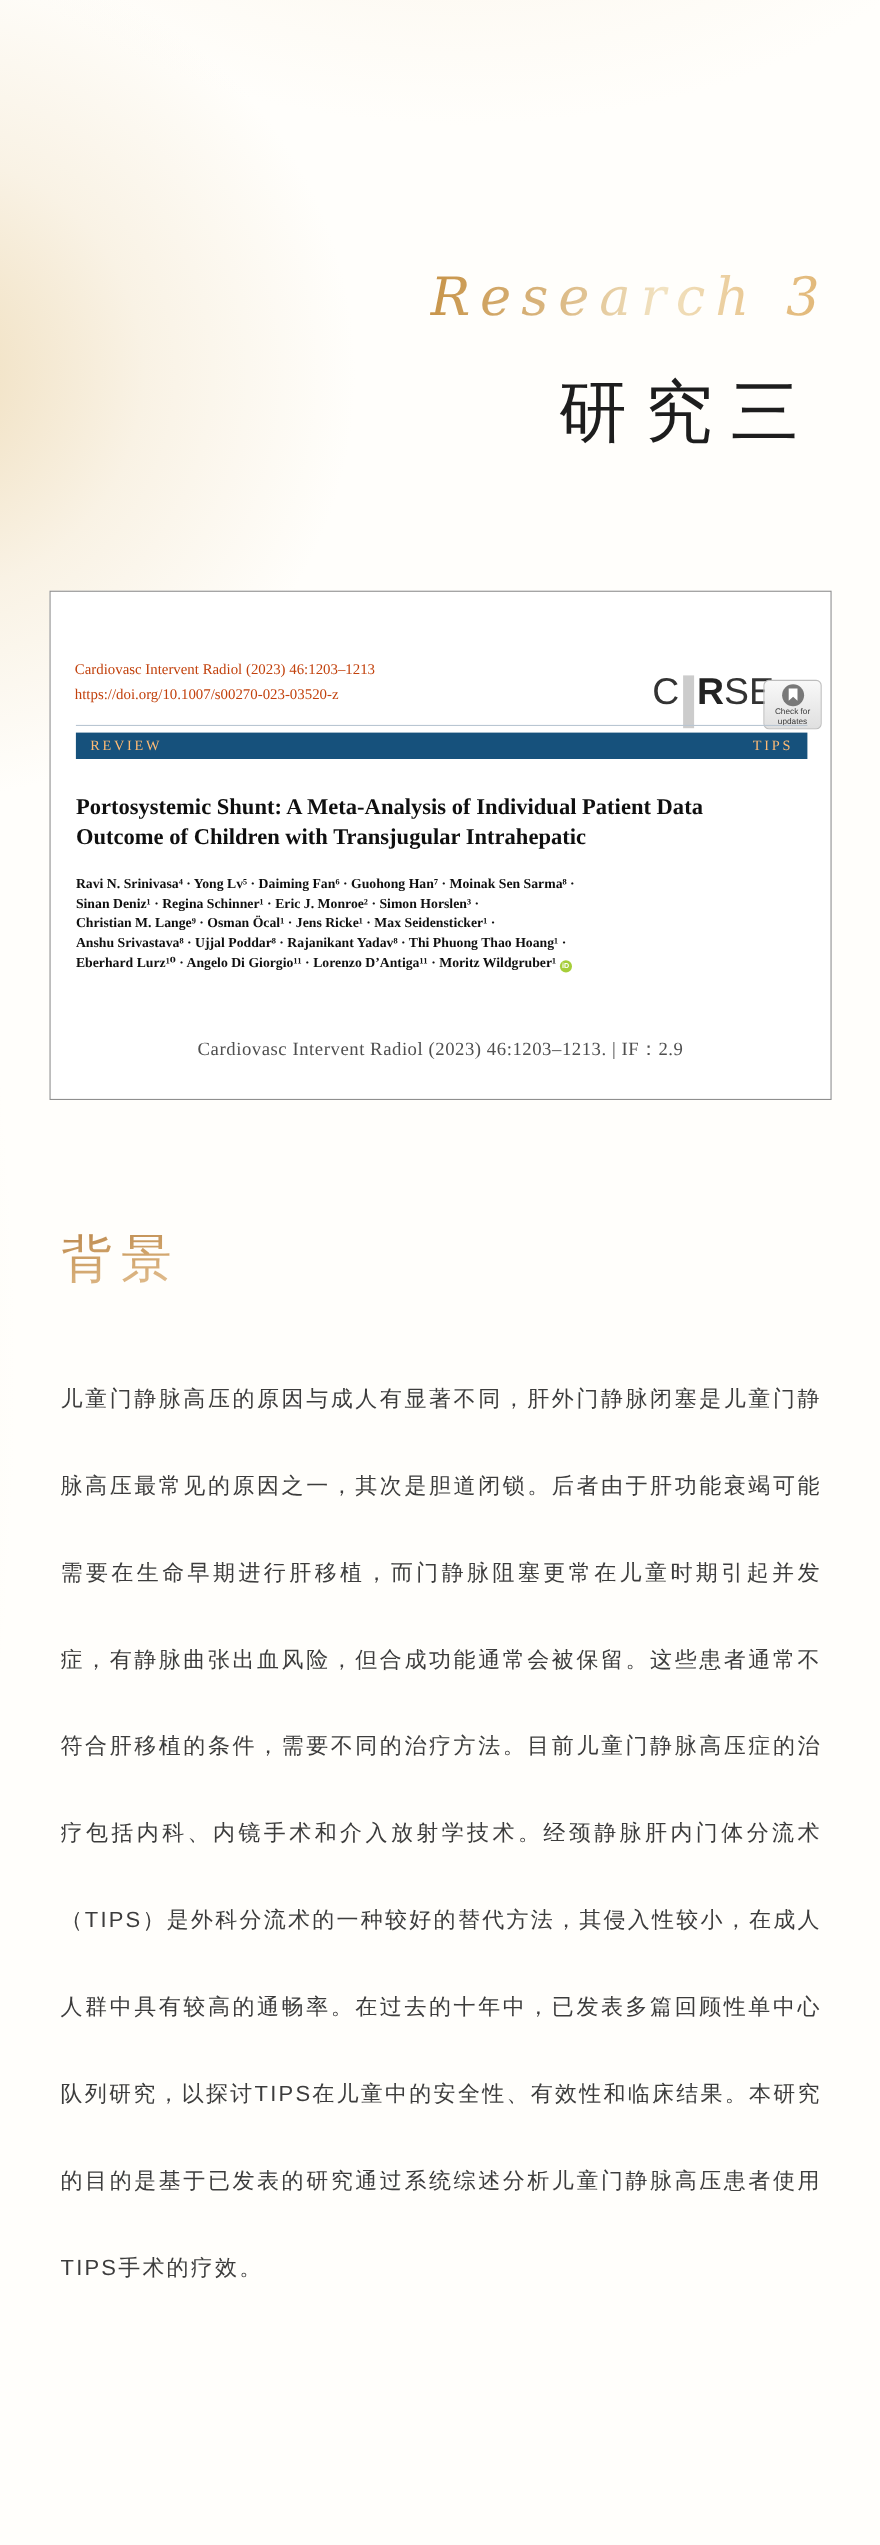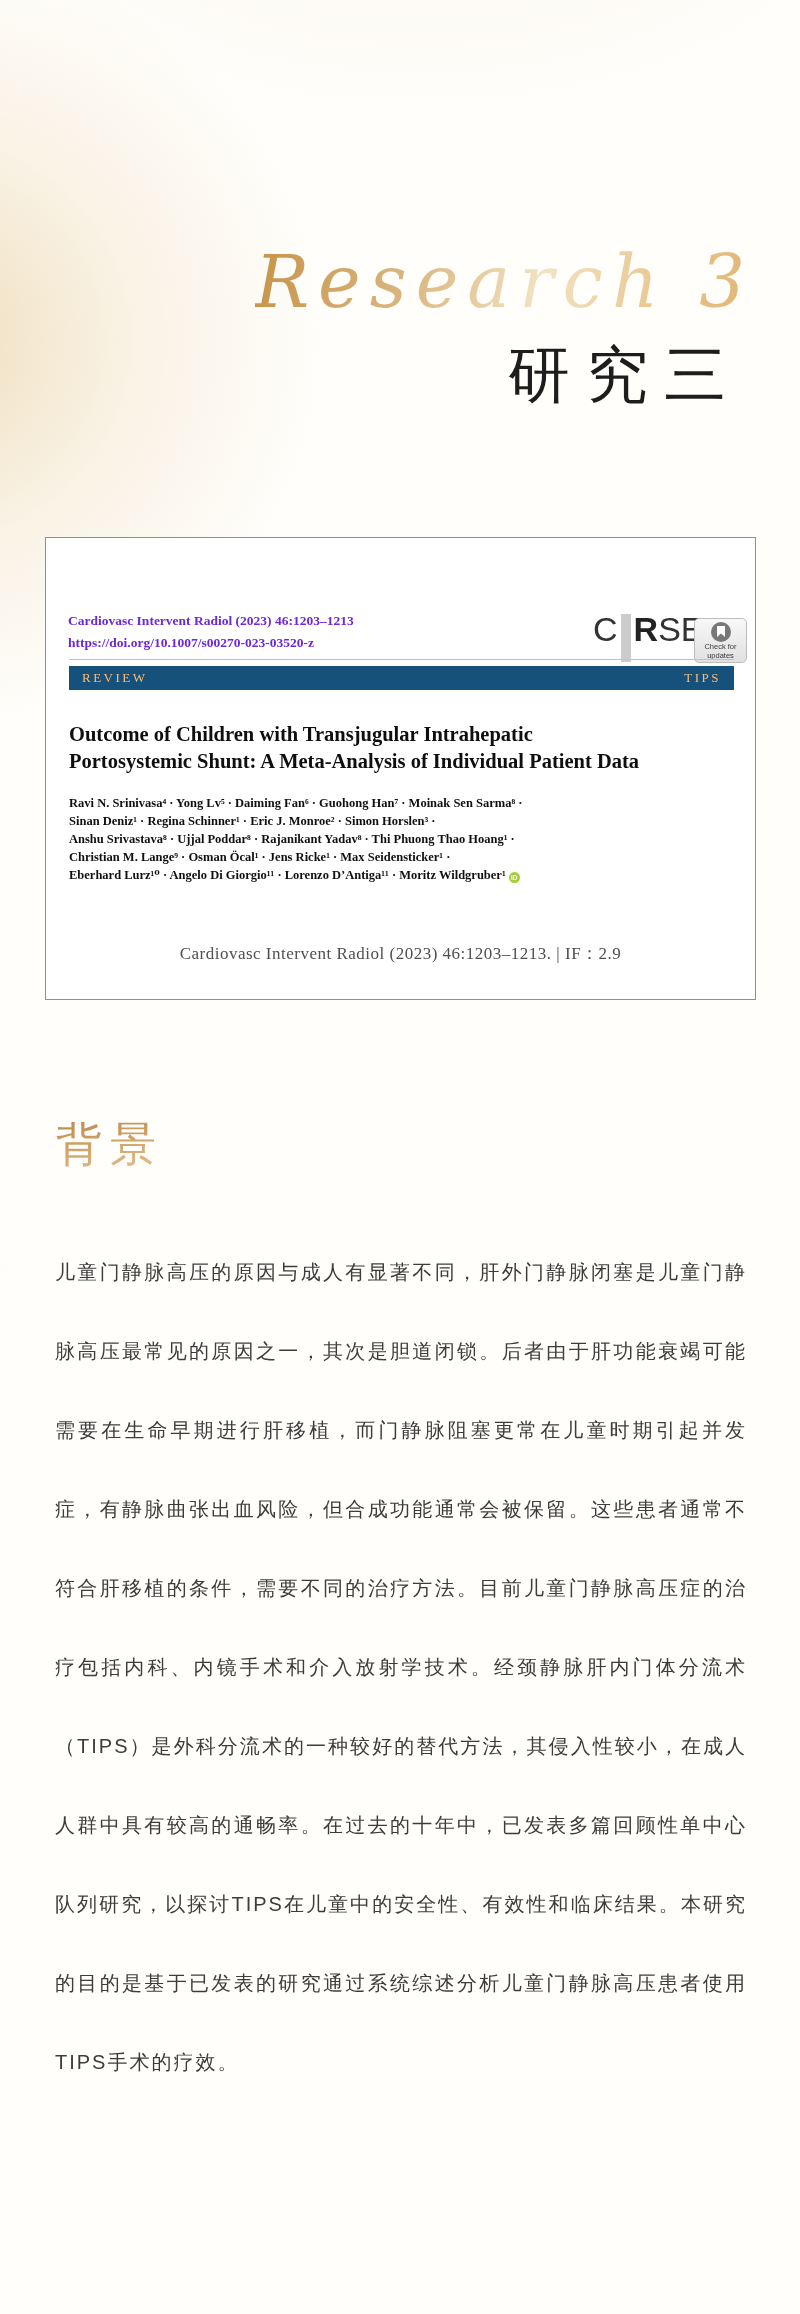--- a/index.html
+++ b/index.html
@@ -10,41 +10,41 @@
     background-image:
       radial-gradient(ellipse 560px 540px at -80px 340px, rgba(238,219,183,0.95) 0%, rgba(246,236,217,0.65) 38%, rgba(255,254,251,0) 72%),
       radial-gradient(ellipse 420px 1300px at -280px 1250px, rgba(242,228,201,0.50) 0%, rgba(255,254,251,0) 70%),
       radial-gradient(ellipse 700px 420px at 420px -180px, rgba(250,243,230,0.85) 0%, rgba(255,254,251,0) 70%);
   }
 
   
   .script-title {
     position:absolute; top:246px; right:46px;
     font-family:"DejaVu Serif", serif; font-style:italic; font-weight:500;
-    font-size:72px; letter-spacing:9px; line-height:1;
+    font-size:48px; letter-spacing:9px; line-height:1;
     background:linear-gradient(100deg,#c79347 0%,#d9b57e 30%,#f2e3c2 58%,#e7c187 85%,#e0b675 100%);
     -webkit-background-clip:text; background-clip:text; color:transparent;
     white-space:nowrap;
   }
   .cn-title {
     position:absolute; top:344px; right:58px;
     font-family:"Liberation Serif", serif; font-weight:400;
     font-size:62px; letter-spacing:16px; line-height:1; color:#1d1d1d;
     white-space:nowrap;
   }
 
   
   .paper-card {
     position:absolute; left:45px; top:537px; width:711px; height:463px;
     background:#ffffff; border:1px solid #8f8f8f; box-sizing:border-box;
   }
   .journal-meta {
-    position:absolute; left:22px; top:72px;
+    position:absolute; left:22px; top:60px;
     font-family:"Liberation Serif","DejaVu Serif",serif;
-    font-size:13.5px; line-height:22px; color:#6d28d9; white-space:nowrap;font-weight:bold;
+    font-size:13.5px; line-height:22px; color:#c2410c; white-space:nowrap;
   }
   .cirse { position:absolute; left:547px; top:76px; display:flex; align-items:flex-start; }
   .cirse .c, .cirse .r, .cirse .se {
     font-family:"Liberation Sans",sans-serif; font-size:34px; line-height:30px; color:#333333;
   }
   .cirse .r { font-weight:700; color:#222; }
   .cirse .bar { width:10px; height:48px; background:#cccccc; margin:0 3px; }
   .check-badge {
     position:absolute; left:648px; top:80px; width:53px; height:45px;
     background:linear-gradient(#f8f8f8,#e0e0e0);
@@ -132,29 +132,29 @@
     </div>
 
     <div class="rule-thin"></div>
 
     <div class="band">
       <span>REVIEW</span>
       <span>TIPS</span>
     </div>
 
     <div class="paper-title">
+      <div>Portosystemic Shunt: A Meta-Analysis of Individual Patient Data</div>
       <div>Outcome of Children with Transjugular Intrahepatic</div>
-      <div>Portosystemic Shunt: A Meta-Analysis of Individual Patient Data</div>
     </div>
 
     <div class="authors">
       <div class="line">Ravi N. Srinivasa⁴ · Yong Lv⁵ · Daiming Fan⁶ · Guohong Han⁷ · Moinak Sen Sarma⁸ ·</div>
       <div class="line">Sinan Deniz¹ · Regina Schinner¹ · Eric J. Monroe² · Simon Horslen³ ·</div>
+      <div class="line">Christian M. Lange⁹ · Osman Öcal¹ · Jens Ricke¹ · Max Seidensticker¹ ·</div>
       <div class="line">Anshu Srivastava⁸ · Ujjal Poddar⁸ · Rajanikant Yadav⁸ · Thi Phuong Thao Hoang¹ ·</div>
-      <div class="line">Christian M. Lange⁹ · Osman Öcal¹ · Jens Ricke¹ · Max Seidensticker¹ ·</div>
       <div class="line"><span>Eberhard Lurz¹⁰ · Angelo Di Giorgio¹¹ · Lorenzo D’Antiga¹¹ · Moritz Wildgruber¹</span><span class="orcid-dot">iD</span></div>
     </div>
 
     <div class="citation">Cardiovasc Intervent Radiol (2023) 46:1203–1213. | IF：2.9</div>
   </div>
 
   <div class="section-heading">背景</div>
 
   <div class="body-text">儿童门静脉高压的原因与成人有显著不同，肝外门静脉闭塞是儿童门静脉高压最常见的原因之一，其次是胆道闭锁。后者由于肝功能衰竭可能需要在生命早期进行肝移植，而门静脉阻塞更常在儿童时期引起并发症，有静脉曲张出血风险，但合成功能通常会被保留。这些患者通常不符合肝移植的条件，需要不同的治疗方法。目前儿童门静脉高压症的治疗包括内科、内镜手术和介入放射学技术。经颈静脉肝内门体分流术（TIPS）是外科分流术的一种较好的替代方法，其侵入性较小，在成人人群中具有较高的通畅率。在过去的十年中，已发表多篇回顾性单中心队列研究，以探讨TIPS在儿童中的安全性、有效性和临床结果。本研究的目的是基于已发表的研究通过系统综述分析儿童门静脉高压患者使用TIPS手术的疗效。</div>
 

